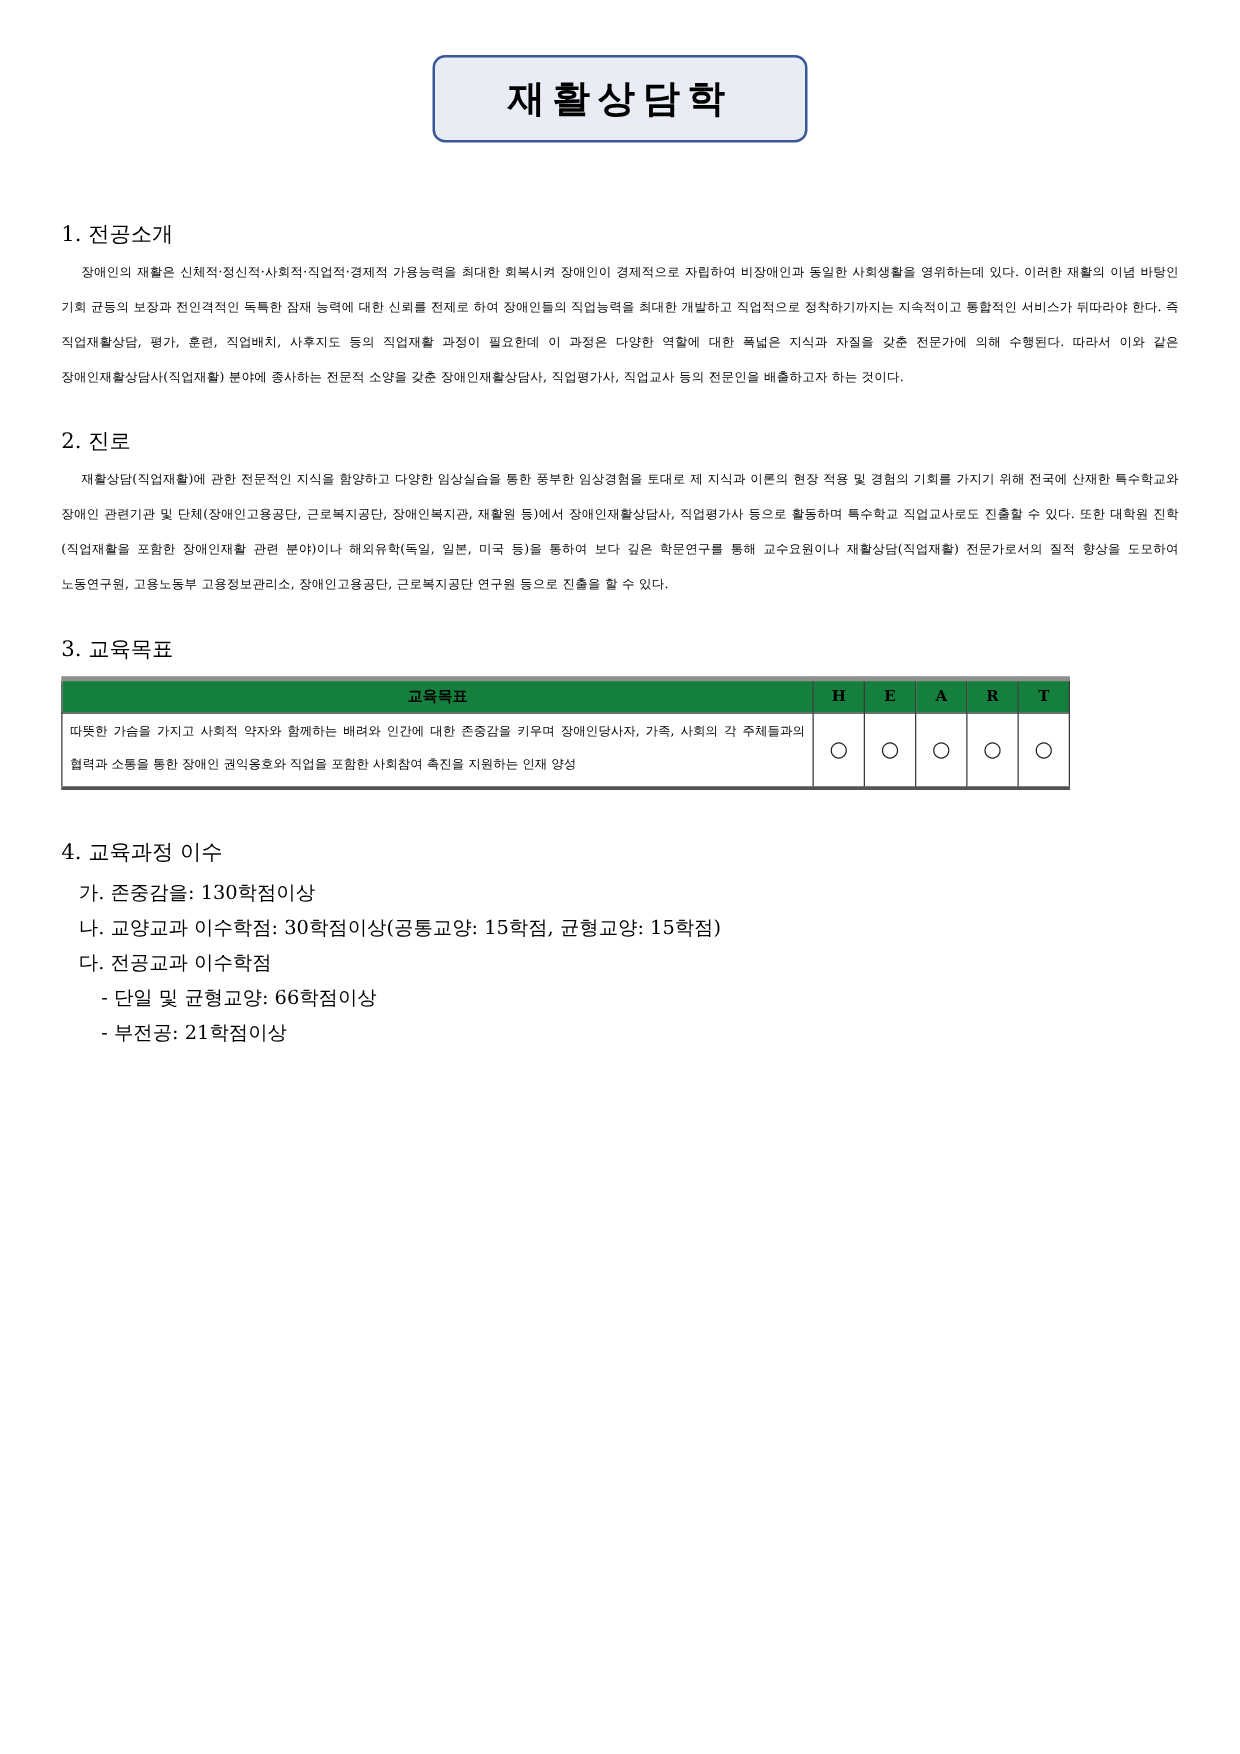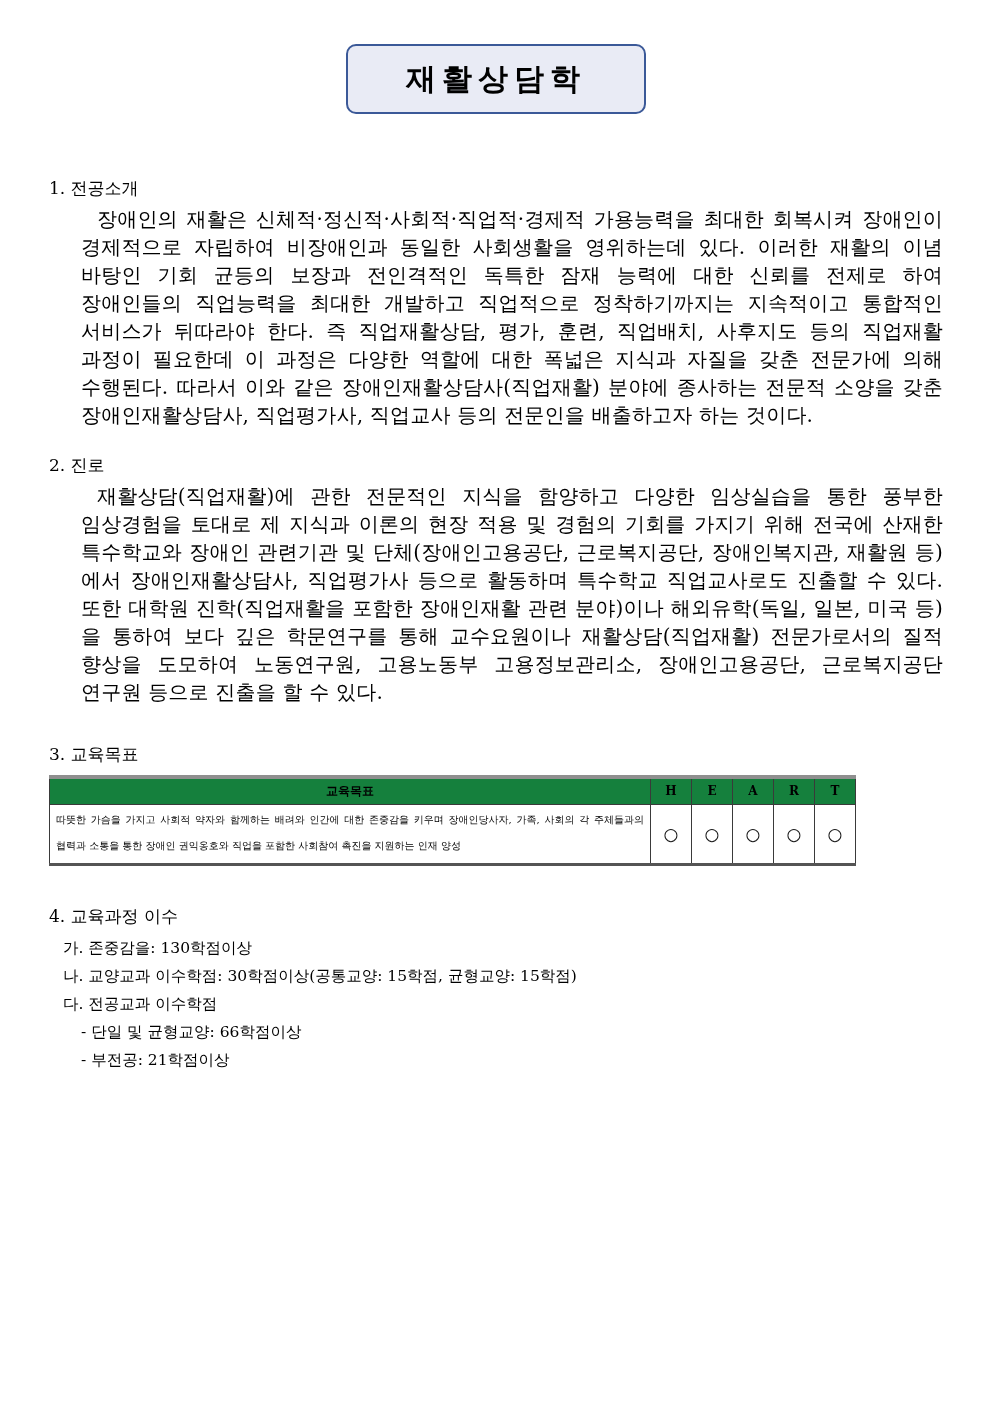--- a/index.html
+++ b/index.html
@@ -36,32 +36,31 @@
     color: #000;
   }
   
   .sec-heading {
     font-size: 17px;
     font-weight: normal;
     line-height: 20px;
   }
   .sec1-heading { margin-top: 64px; }
   .sec2-heading { margin-top: 26px; }
-  .sec3-heading { margin-top: 38px; }
+  .sec3-heading { margin-top: 28px; }
   .sec4-heading { margin-top: 40px; }
   
   .para {
     margin-top: 7px;
-    font-size: 20px;
+    font-size: 10px;
     line-height: 28px;
     text-align: justify;
     text-indent: 16px;
     word-break: keep-all;
     letter-spacing: 0.2px;
-    margin-left: 32px;
   }
   
   .goals-table {
     margin-top: 11px;
     width: 806px;
     border-collapse: collapse;
     table-layout: fixed;
     border-top: 4px solid #8f8f8f;
     border-bottom: 3px solid #545454;
     font-size: 15px;

